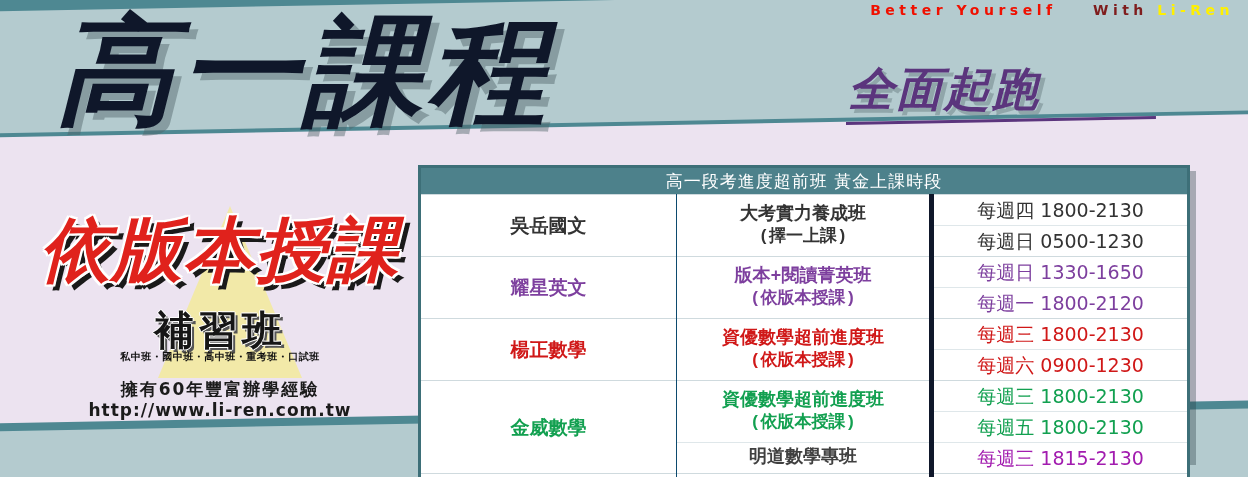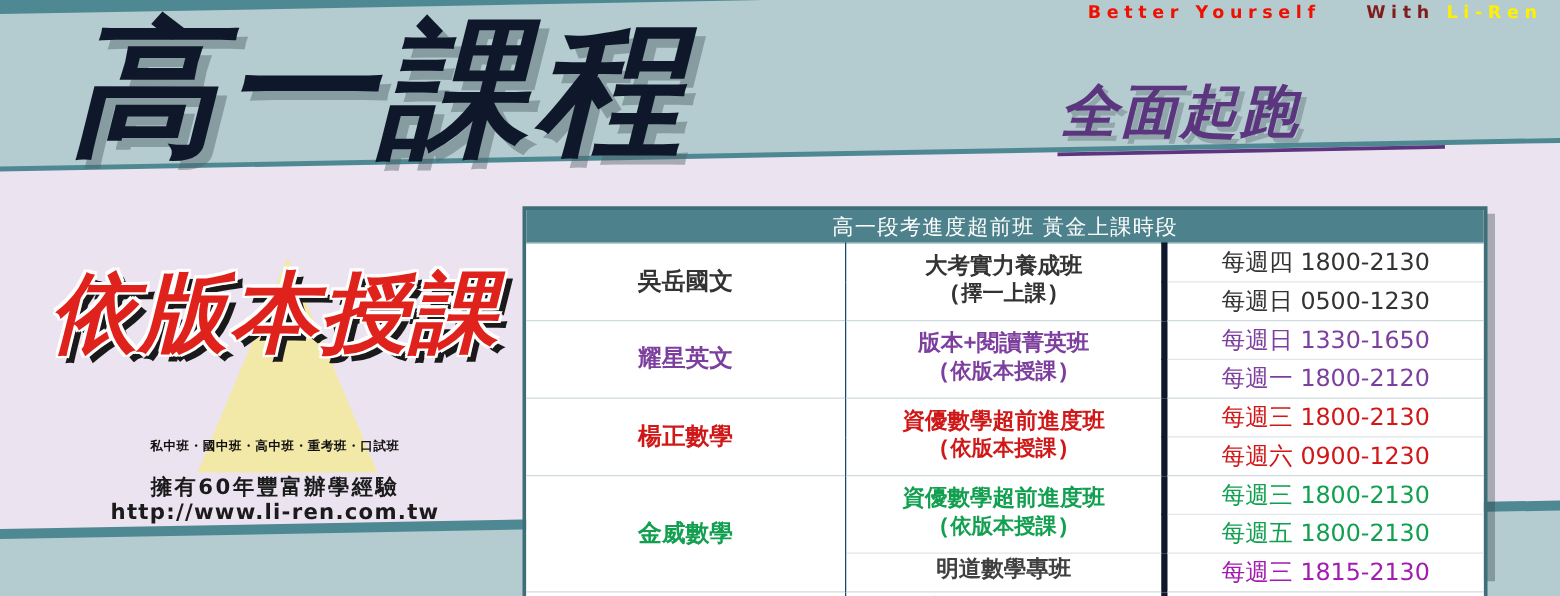--- a/index.html
+++ b/index.html
@@ -289,20 +289,21 @@
     <span class="t-yellow">Li-Ren</span>
   </div>
 
   <div class="headline">高一課程</div>
   <div class="subhead">全面起跑</div>
   <div class="subhead-rule"></div>
 
   <div class="logo-wrap">
     <div class="logo-tri"></div>
     <div class="logo-main">依版本授課</div>
+    <div class="logo-sub">補習班</div>
     <div class="logo-tags">私中班・國中班・高中班・重考班・口試班</div>
     <div class="logo-exp">擁有60年豐富辦學經驗</div>
     <div class="logo-url">http://www.li-ren.com.tw</div>
   </div>
 
   <div class="sched-shadow"></div>
   <div class="sched">
     <table class="sched-table">
       <thead>
         <tr>

